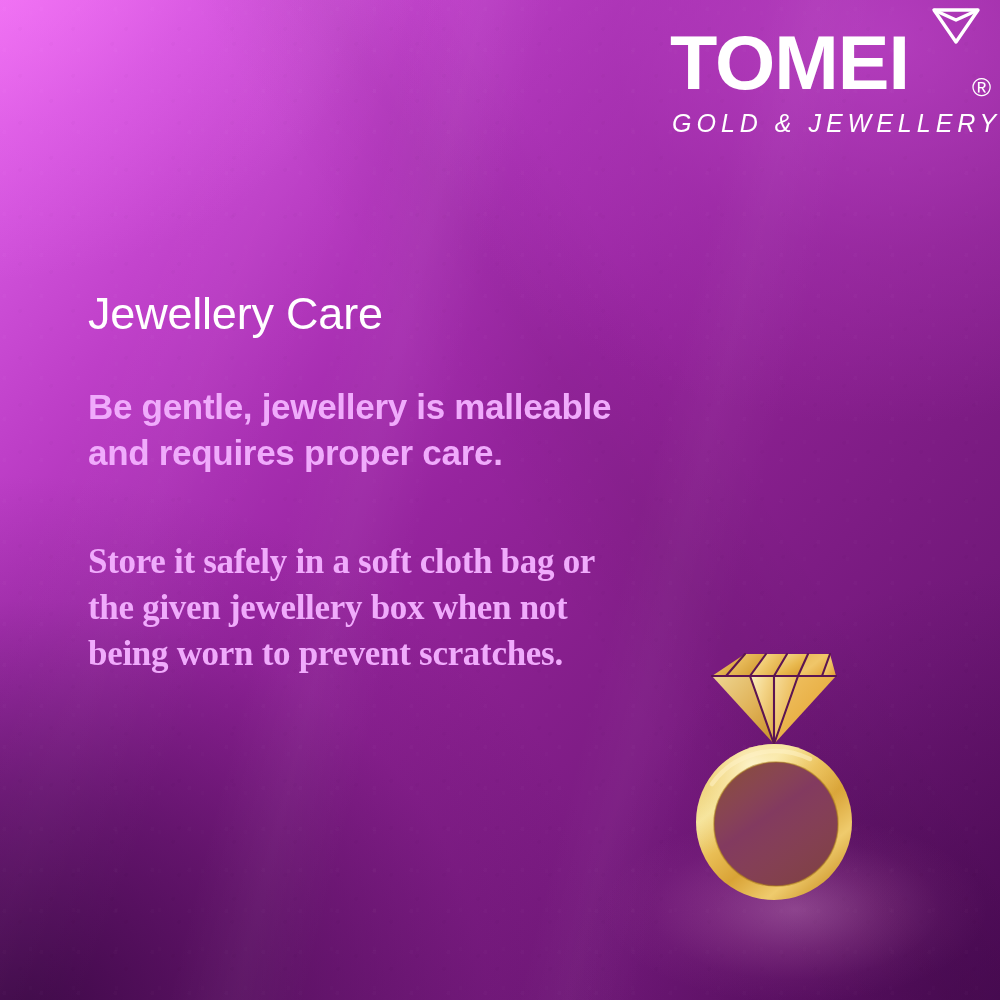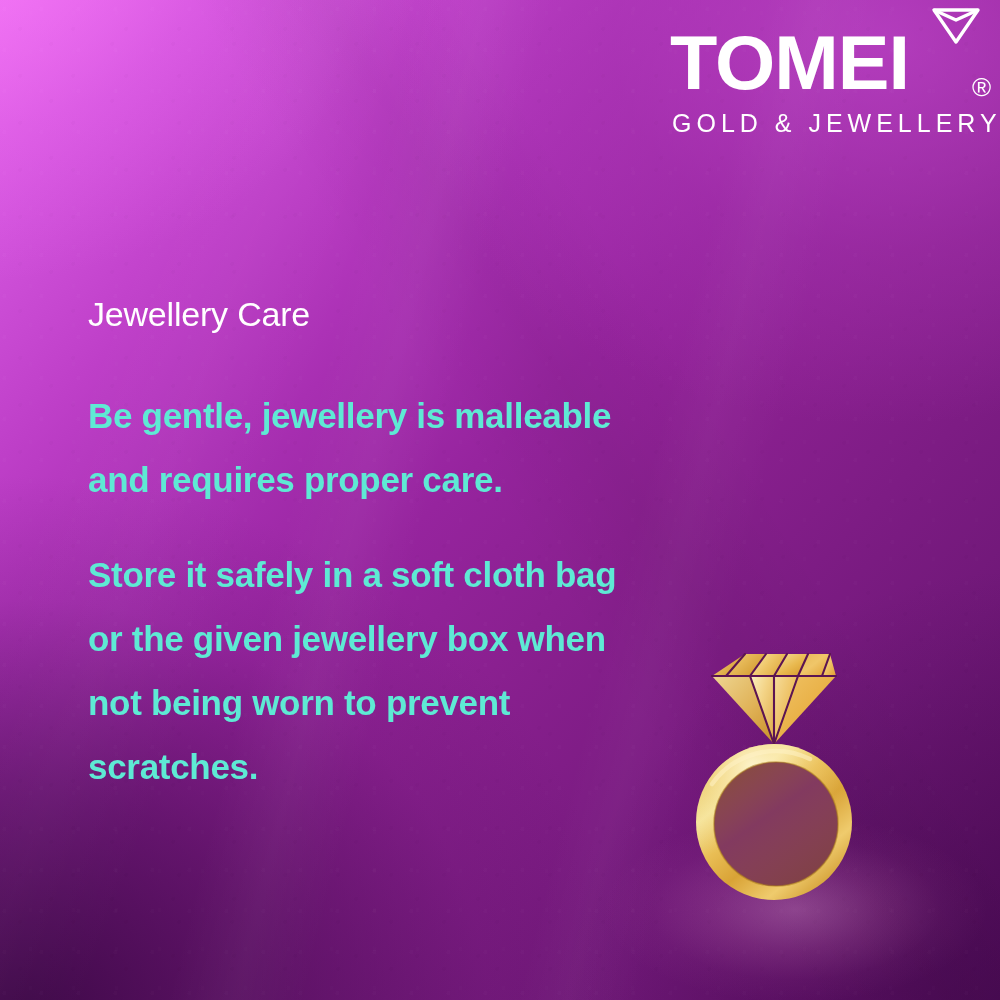--- a/index.html
+++ b/index.html
@@ -163,49 +163,50 @@
     left: 4px;
     top: 104px;
     width: 326px;
     color: #ffffff;
     font-family: "Liberation Sans", sans-serif;
     font-size: 25px;
     line-height: 30px;
     letter-spacing: 5.0px;
     white-space: nowrap;
     text-align: left;
+    font-style: italic;
   }
 
   
   .copy {
     position: absolute;
     left: 88px;
     top: 288px;
     width: 560px;
   }
   .heading {
     color: #ffffff;
     font-family: "Liberation Sans", sans-serif;
     font-weight: normal;
-    font-size: 34px;
+    font-size: 45px;
     line-height: 52px;
     letter-spacing: -0.2px;
     margin: 0 0 44px 0;
   }
   .para {
-    color: #5eead4;
+    color: #f0abfc;
     font-family: "Liberation Sans", sans-serif;
     font-weight: bold;
     font-size: 35px;
-    line-height: 64px;
+    line-height: 46px;
     letter-spacing: -0.3px;
     margin: 0;
     max-width: 545px;
   }
-  .para + .para { margin-top: 31px; }
+  .para + .para { margin-top: 63px; font-family: Liberation Serif, serif; }
 
   
   .ring-art {
     position: absolute;
     left: 690px;
     top: 632px;
     width: 200px;
     height: 292px;
   }
 </style>

